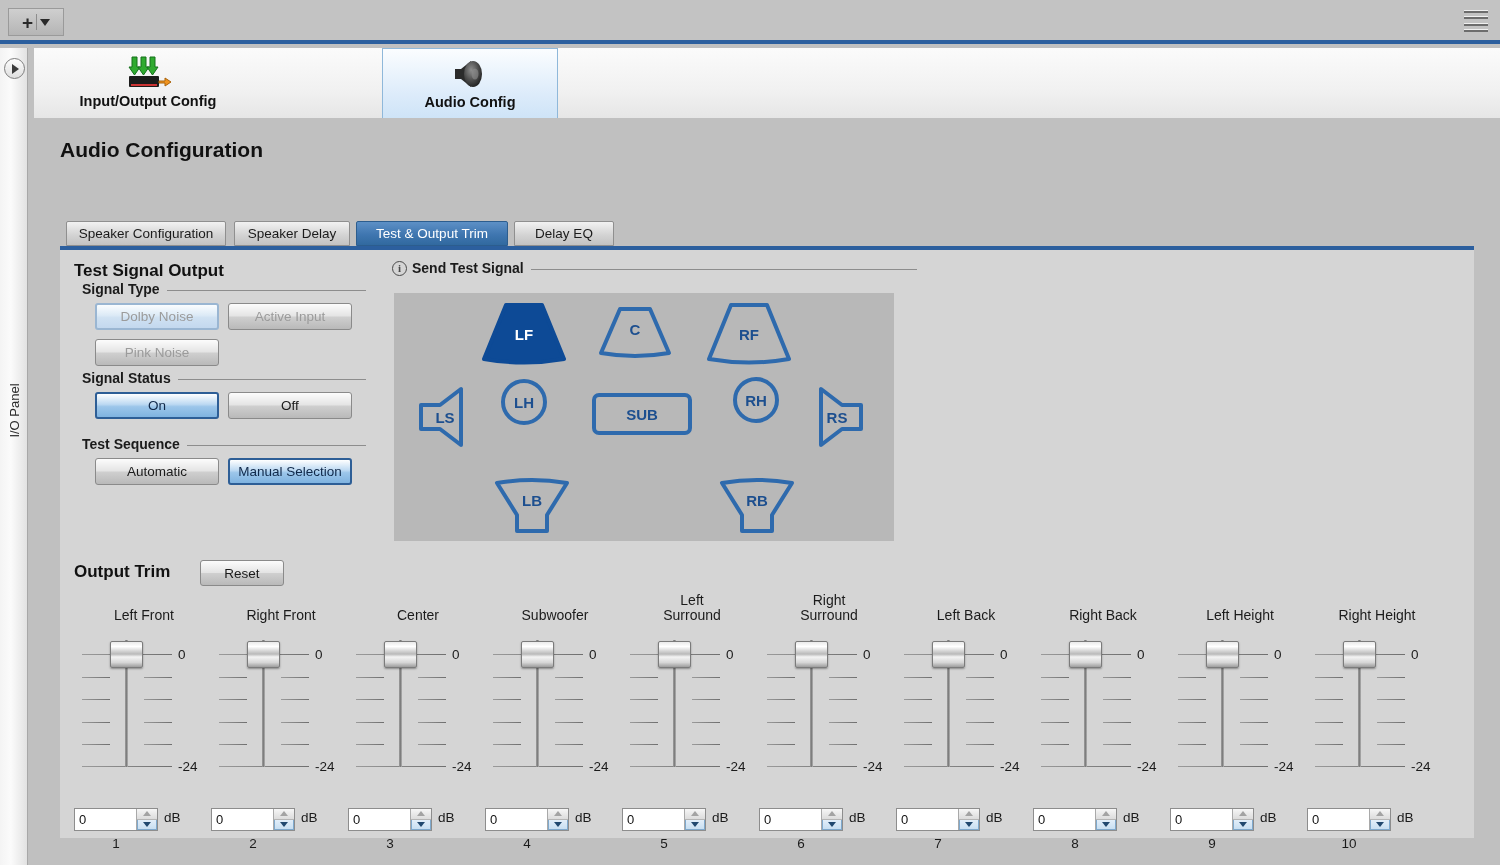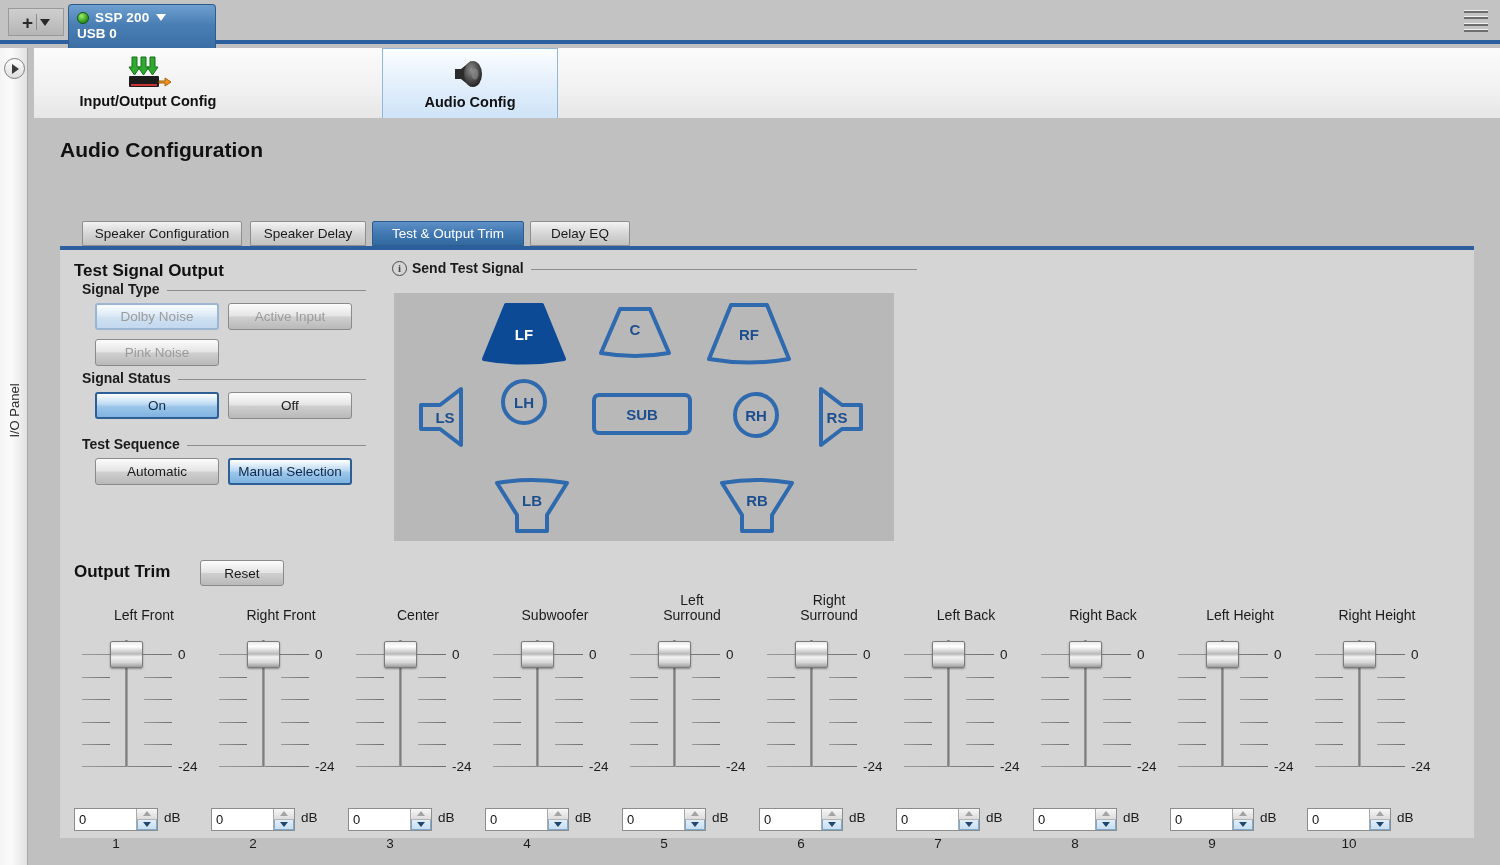--- a/index.html
+++ b/index.html
@@ -130,21 +130,20 @@
 
   
   .tabrow { position: absolute; left: 32px; top: 103px; height: 25px; }
   .tab {
     position: absolute; top: 0; height: 25px;
     border: 1px solid #8f8f8f;
     background: linear-gradient(to bottom, #f2f2f2 0%, #d4d4d4 55%, #c2c2c2 100%);
     color: #1b1b1b; font-size: 13.5px;
     display: flex; align-items: center; justify-content: center;
     border-radius: 2px 2px 0 0;
-    margin-left: 16px;
   }
   .tab.active {
     background: linear-gradient(to bottom, #5d90c6 0%, #3f76b0 55%, #31699f 100%);
     border-color: #2c5d8e; color: #ffffff;
   }
   #tab0 { left: 0;    width: 160px; }
   #tab1 { left: 168px; width: 116px; }
   #tab2 { left: 290px; width: 152px; }
   #tab3 { left: 448px; width: 100px; }
 
@@ -293,28 +292,20 @@
 
 <div id="app">
 
   <div class="topbar">
     <div class="addbtn">
       <span class="plus">+</span>
       <span class="sep"></span>
       <span class="carot"></span>
     </div>
 
-    <div class="devtab">
-      <div class="row1">
-        <span class="devled"></span>
-        <span class="name">SSP 200</span>
-        <span class="dd"></span>
-      </div>
-      <div class="row2">USB 0</div>
-    </div>
 
     <div class="hamburger">
       <i></i>
         <i></i>
       <i></i>
         <i></i>
     </div>
   </div>
 
   <div class="iopanel">
@@ -448,21 +439,21 @@
             <span class="txt">RF</span>
           </div>
 
           <div class="spk" style="left:106px; top:85px; width:48px; height:48px;">
             <svg width="48" height="48" viewBox="0 0 48 48">
               <circle cx="24" cy="24" r="21" fill="none" stroke="#2e6aad" stroke-width="4"></circle>
             </svg>
             <span class="txt">LH</span>
           </div>
 
-          <div class="spk" style="left:338px; top:98px; width:48px; height:48px;text-decoration:underline;">
+          <div class="spk" style="left:338px; top:83px; width:48px; height:48px;text-decoration:underline;">
             <svg width="48" height="48" viewBox="0 0 48 48">
               <circle cx="24" cy="24" r="21" fill="none" stroke="#2e6aad" stroke-width="4"></circle>
             </svg>
             <span class="txt">RH</span>
           </div>
 
           <div class="spk" style="left:198px; top:100px; width:100px; height:42px;">
             <svg width="100" height="42" viewBox="0 0 100 42">
               <rect x="2" y="2" width="96" height="38" rx="5" fill="none" stroke="#2e6aad" stroke-width="4"></rect>
             </svg>

